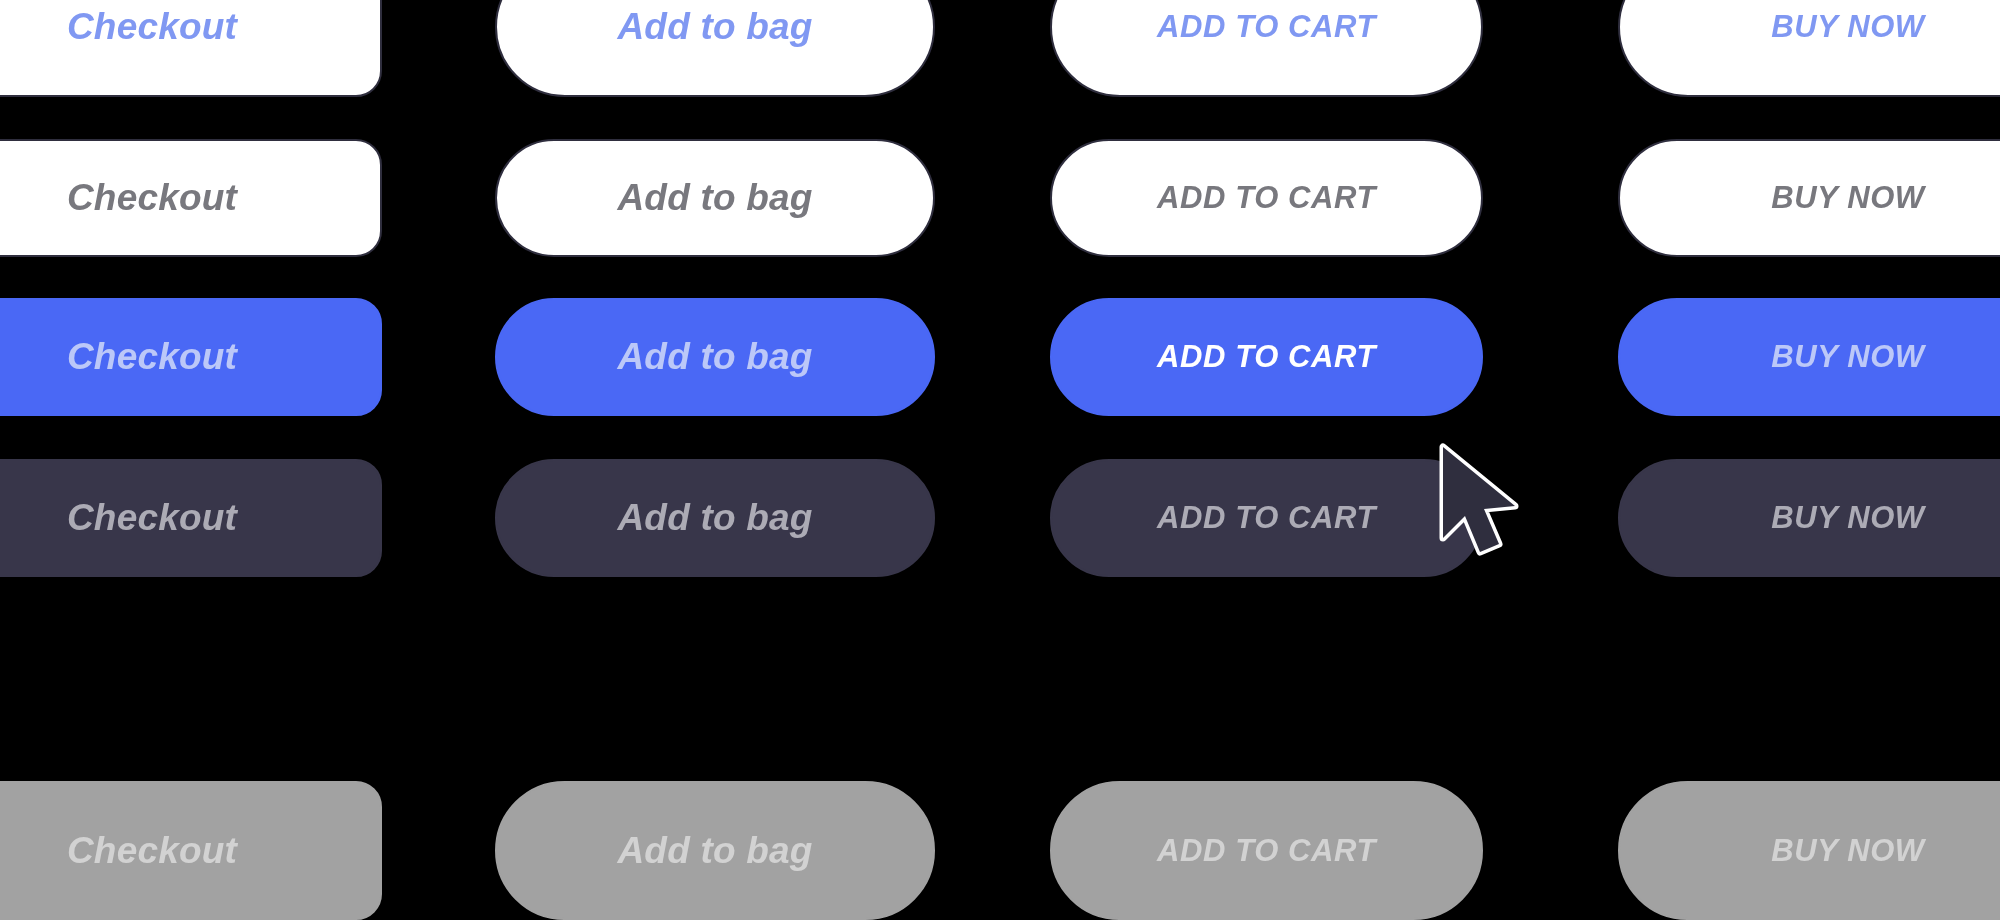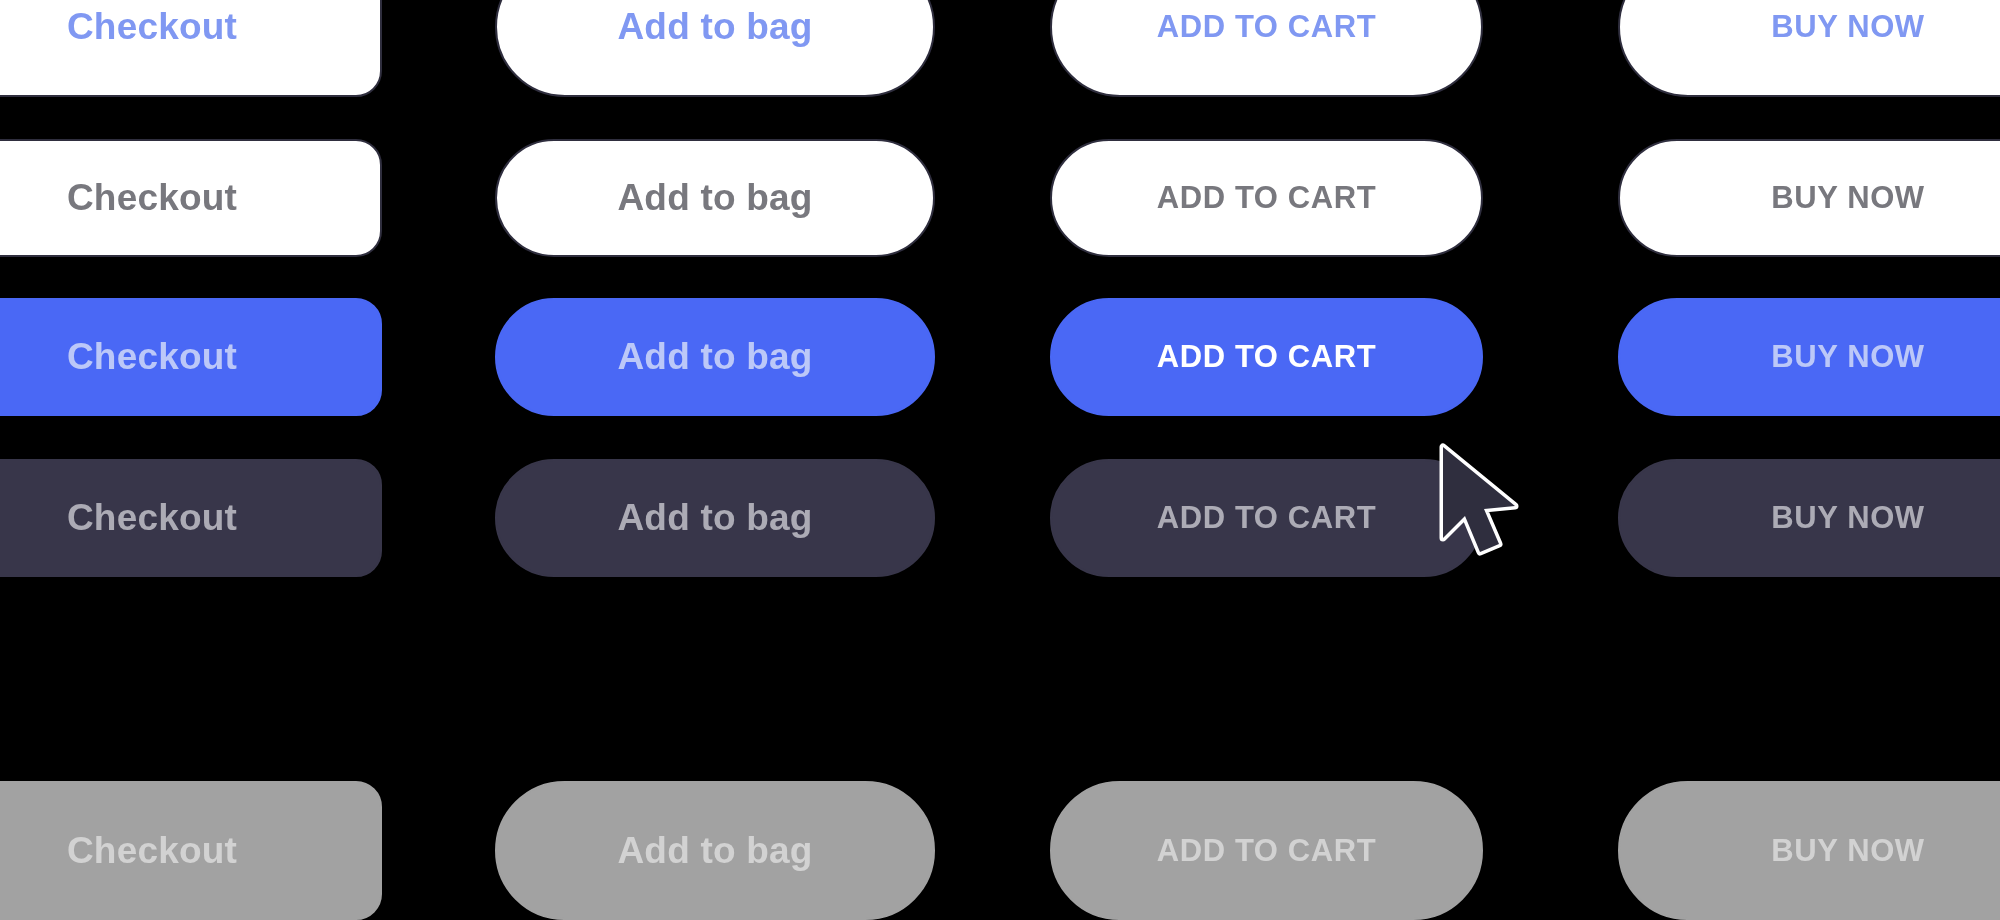--- a/index.html
+++ b/index.html
@@ -15,20 +15,21 @@
     font-family: "Liberation Sans", sans-serif;
     -webkit-font-smoothing: antialiased;
   }
 
   #stage {
     position: relative;
     width: 2000px;
     height: 920px;
     background: #000000;
     overflow: hidden;
+    font-style: italic;
   }
 
   
   .row {
     position: absolute;
     left: 0;
     width: 2000px;
     display: block;
   }
 

